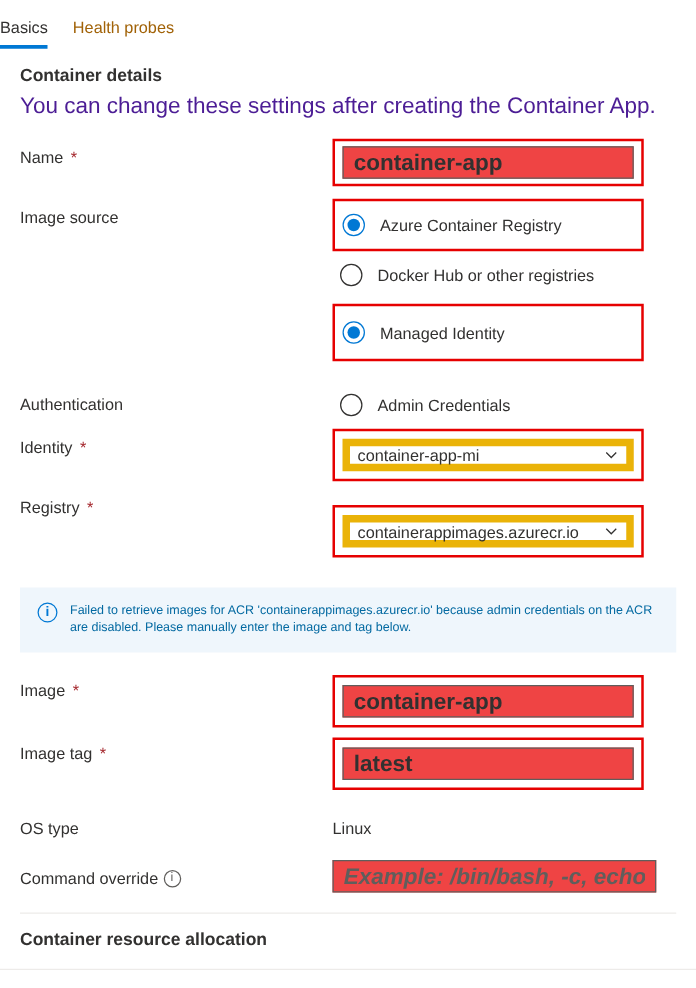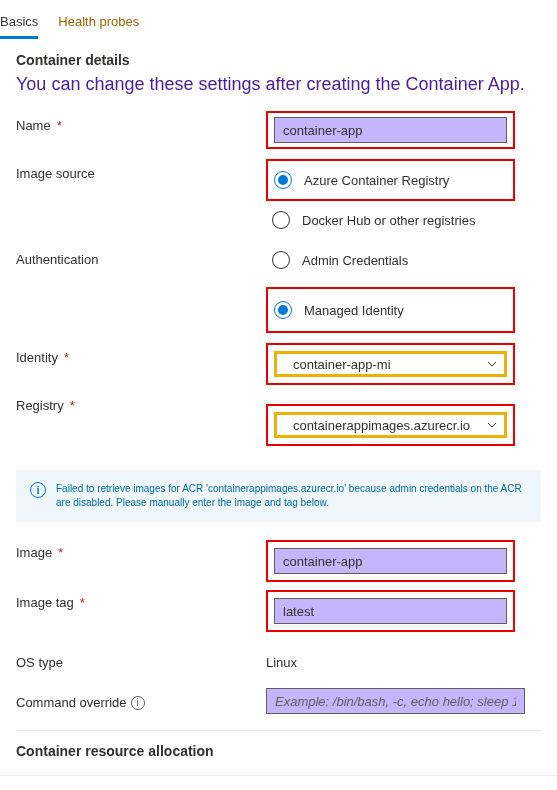--- a/index.html
+++ b/index.html
@@ -66,38 +66,39 @@
   .row .field {
     flex: 1;
     padding-right: 16px;
   }
   .req { color: #a4262c; margin-left: 2px; }
   input[type=text] {
     width: 100%;
     height: 26px;
     border: 1px solid #605e5c;
     padding: 0 8px;
-    font-size: 13px;
+    font-size: 18px;
     font-family: inherit;
     color: #323130;
-    background: #c4b5fd;
+    background: #ef4444;
+    font-weight: bold;
   }
   input[type=text]::placeholder {
     color: #605e5c;
     font-style: italic;
   }
   .select {
     width: 100%;
     height: 26px;
-    border: 3px solid #eab308;
+    border: 6px solid #eab308;
     background: #fff;
     display: flex;
     align-items: center;
     justify-content: space-between;
-    padding: 0 6px 0 16px;
+    padding: 0 6px 0 6px;
     cursor: pointer;
   }
   .chev svg { display: block; }
   .radio-opt {
     display: flex;
     align-items: center;
     gap: 12px;
     height: 30px;
     cursor: pointer;
   }
@@ -202,42 +203,42 @@
           <span>Azure Container Registry</span>
         </div>
       </div>
       <div class="radio-opt" style="padding-left:6px;margin-top:4px">
         <span class="radio-circle"></span>
         <span>Docker Hub or other registries</span>
       </div>
     </div>
   </div>
 
-  <div class="row" style="margin-top:10px">
-    <div class="label">
-      <span>Authentication</span>
-    </div>
-    <div class="field">
-      <div class="radio-opt" style="padding-left:6px">
-        <span class="radio-circle"></span>
-        <span>Admin Credentials</span>
-      </div>
-    </div>
-  </div>
-
   <div class="row">
     <div class="label"></div>
     <div class="field">
       <div class="hl-group">
         <div class="radio-opt">
           <span class="radio-circle checked">
               <span class="radio-dot"></span>
             </span>
           <span>Managed Identity</span>
         </div>
+      </div>
+    </div>
+  </div>
+
+  <div class="row" style="margin-top:10px">
+    <div class="label">
+      <span>Authentication</span>
+    </div>
+    <div class="field">
+      <div class="radio-opt" style="padding-left:6px">
+        <span class="radio-circle"></span>
+        <span>Admin Credentials</span>
       </div>
     </div>
   </div>
 
   <div class="row" style="margin-top:-6px">
     <div class="label">
       <span>Identity</span>
         <span class="req">*</span>
     </div>
     <div class="field">

